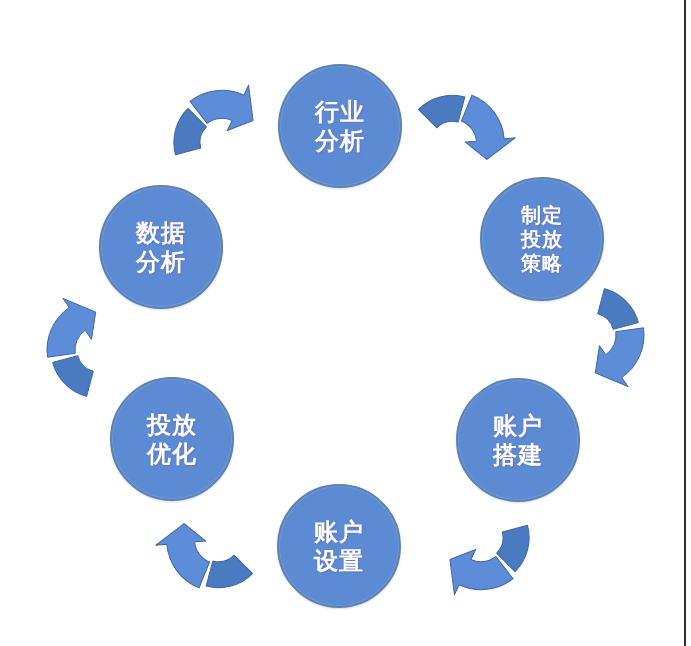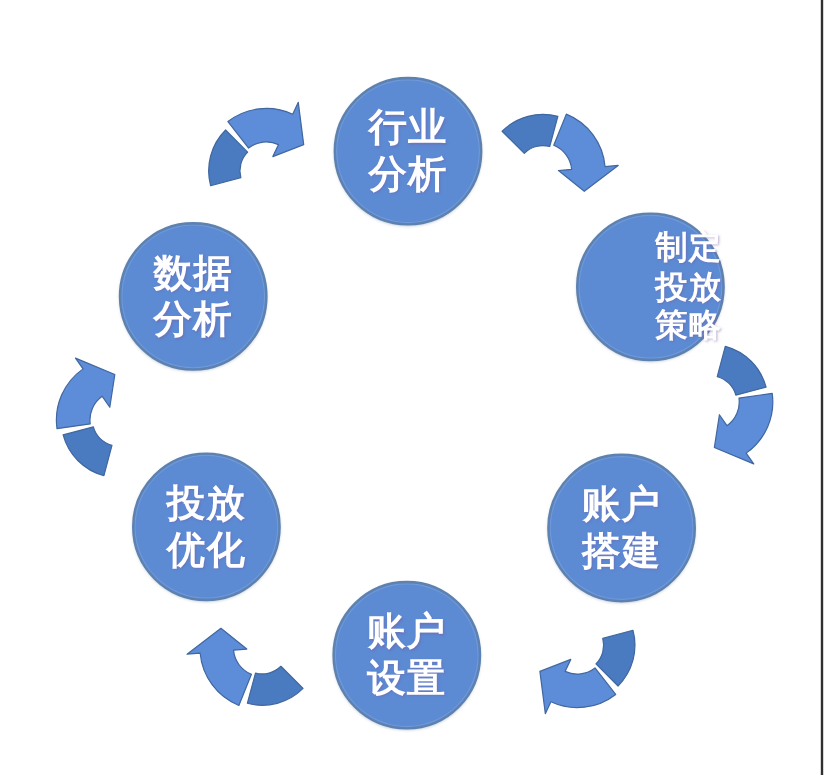--- a/index.html
+++ b/index.html
@@ -18,25 +18,25 @@
     position:absolute;top:0;bottom:0;right:5px;width:2px;
     background:var(--edge-line);
   }
   
   .node{
     position:absolute;width:124px;height:124px;border-radius:50%;
     background:var(--circle-fill);
     border:2px solid var(--circle-border);
     box-shadow:inset 0 0 0 1px rgba(255,255,255,.12), 0 1px 2px rgba(80,100,140,.25);
     display:flex;flex-direction:column;align-items:center;justify-content:center;
-    color:var(--label-text);font-weight:bold;font-size:32px;line-height:1.22;
+    color:var(--label-text);font-weight:bold;font-size:24px;line-height:1.22;
     text-shadow:1px 1px 2px rgba(120,90,160,.45);
     letter-spacing:1px;text-align:center;
   }
-  .node--three{font-size:27px;line-height:1.2;align-items:flex-end;}
+  .node--three{font-size:20px;line-height:1.2;}
   .node-top{left:278px;top:64px;}
   .node-tr{left:480px;top:177px;}
   .node-br{left:456px;top:378px;}
   .node-bottom{left:277px;top:484px;}
   .node-bl{left:110px;top:377px;}
   .node-tl{left:99px;top:185px;}
   
   .connector{position:absolute;width:85px;height:110px;}
   .connector svg{display:block;width:85px;height:110px;overflow:visible;}
   .pos-tr{left:428px;top:67px;transform:rotate(-60deg);}

